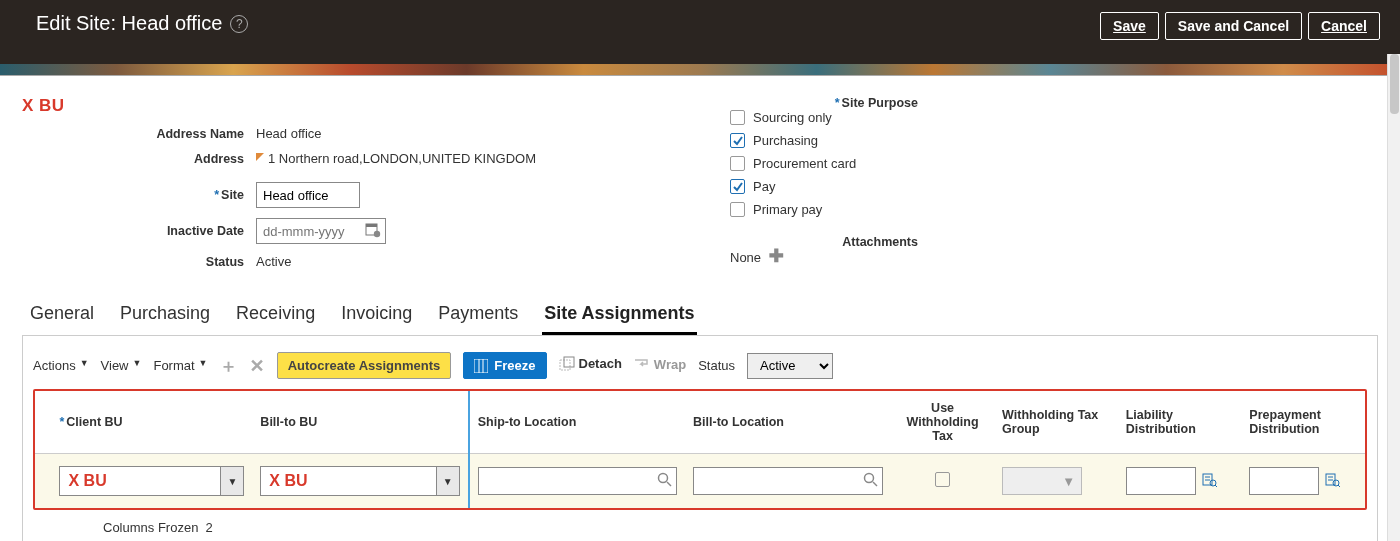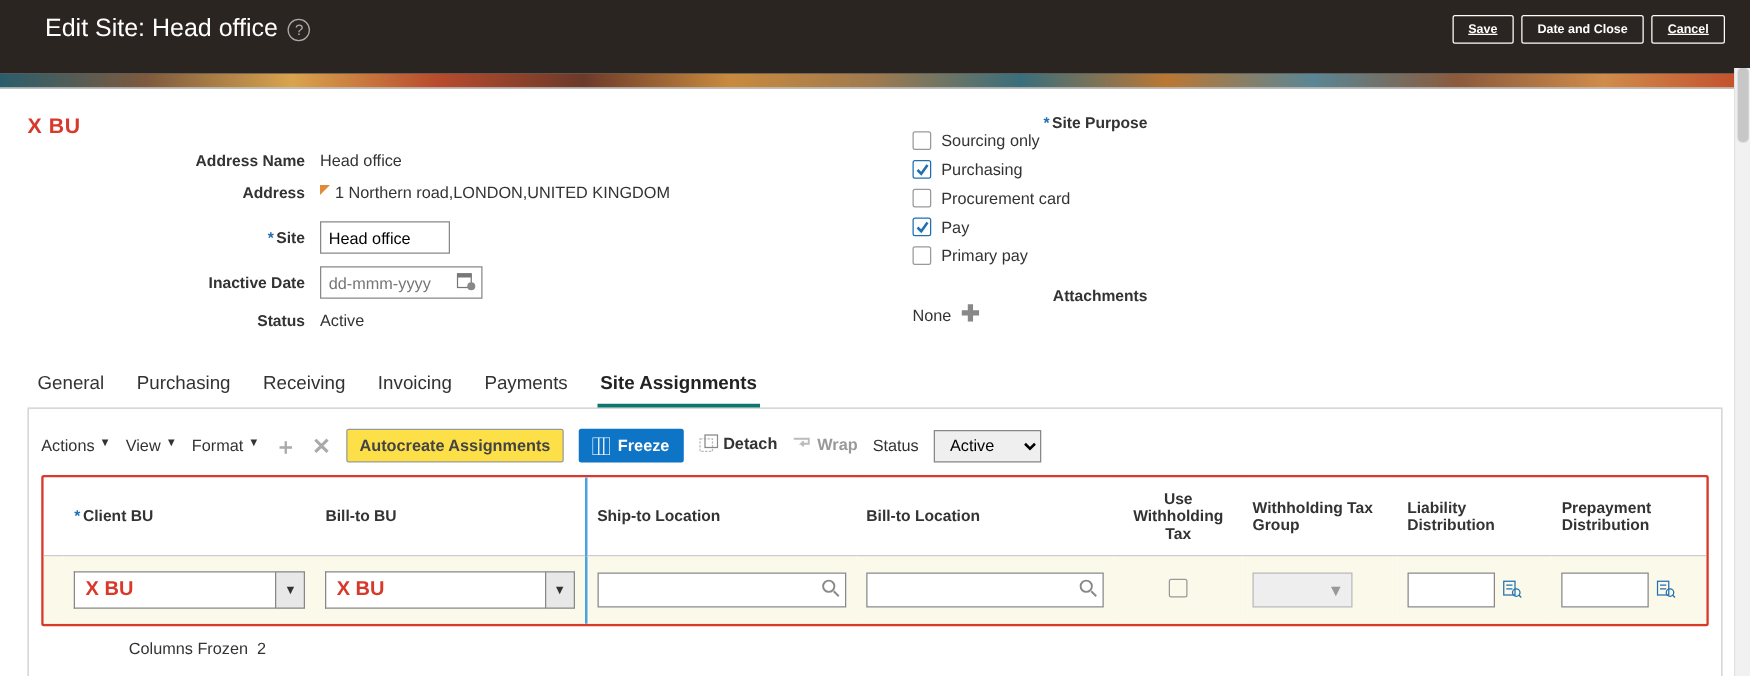--- a/index.html
+++ b/index.html
@@ -14,21 +14,21 @@
     align-items: flex-start;
   }
   .header-title { font-size: 20px; font-weight: normal; display:flex; align-items:center; gap:8px; }
   .help-icon {
     display:inline-flex; width:18px; height:18px; border:1.5px solid #aaa; border-radius:50%;
     align-items:center; justify-content:center; font-size:12px; color:#aaa;
   }
   .header-buttons { display:flex; gap:6px; }
   .hdr-btn {
     background: transparent; color:#fff; border:1px solid #fff;
-    padding: 5px 12px; font-size:10px; cursor:pointer; border-radius:2px; font-weight:bold;
+    padding: 5px 12px; font-size:14px; cursor:pointer; border-radius:2px; font-weight:bold;
   }
   .hdr-btn span.ul { text-decoration: underline; }
   .deco-strip {
     height: 12px;
     background: linear-gradient(90deg,#2a5d6c,#7d5a3e,#d9a44e,#b84b2d,#6b3a2a,#c98a3e,#9e7a4f,#3a6e7c,#bb7733,#5a8694,#8b5a3c,#d08c4a,#c24b2a);
     border-bottom:1px solid #aaa;
   }
   .content { padding: 14px 22px 20px 22px; }
   .form-region { display:flex; gap: 60px; padding: 6px 0 16px 0; }
   .form-col { flex:1; }
@@ -48,22 +48,22 @@
   .tx-input.date { width:130px; color:#888; }
   .cal-btn { position:absolute; right:4px; top:3px; width:18px; height:18px; display:flex; align-items:center; justify-content:center; cursor:pointer; color:#666;}
   .chk-row { display:flex; align-items:center; gap:8px; margin-bottom:8px; }
   .chk { width:15px; height:15px; border:1px solid #999; display:inline-flex; align-items:center; justify-content:center; border-radius:2px; }
   .chk.checked { border-color:#1f6fb2; }
   .chk.checked svg { display:block; }
   .chk svg { display:none; }
   .right-col .form-row { align-items:flex-start;flex-direction:column; }
   .attach-add { color:#888; font-weight:bold; font-size:18px; margin-left:4px; cursor:pointer; line-height:14px;}
   .tabs { border-bottom:1px solid #ccc; display:flex; gap:22px; padding-left:6px; }
-  .tab { padding:8px 2px; font-size:15px; color:#333; cursor:pointer; }
-  .tab.active { font-weight:bold; border-bottom:3px solid #0f766e; color:#222; }
+  .tab { padding:8px 2px; font-size:18px; color:#333; cursor:pointer; }
+  .tab.active { font-weight:bold; border-bottom:3px solid #000000; color:#222; }
   .panel { border:1px solid #ccc; border-top:none; padding:16px 10px 30px 10px; }
   .toolbar { display:flex; align-items:center; gap:12px; margin-bottom:10px; flex-wrap:wrap; }
   .menu-trigger { display:flex; align-items:flex-start; gap:4px; cursor:pointer; font-size:13px; }
   .menu-trigger .tri { font-size:9px; }
   .tb-icon { color:#aaa; font-size:18px; cursor:pointer; font-weight:bold; }
   .btn-outline {
     border:1px solid #999; background:#fde047; padding:5px 10px; font-size:13px;
     border-radius:2px; cursor:pointer; font-weight:bold; color:#444;
   }
   .btn-primary-blue {
@@ -103,21 +103,21 @@
   <div class="header-bar">
     <div class="header-title">
       <span>Edit Site: Head office</span>
       <span class="help-icon">?</span>
     </div>
     <div class="header-buttons">
       <button class="hdr-btn">
         <span class="ul">Save</span>
       </button>
       <button class="hdr-btn">
-        <span>Date and Close</span>
+        <span>Save and Cancel</span>
       </button>
       <button class="hdr-btn">
         <span class="ul">Cancel</span>
       </button>
     </div>
   </div>
 
   <div class="deco-strip"></div>
 
   <div class="content">

